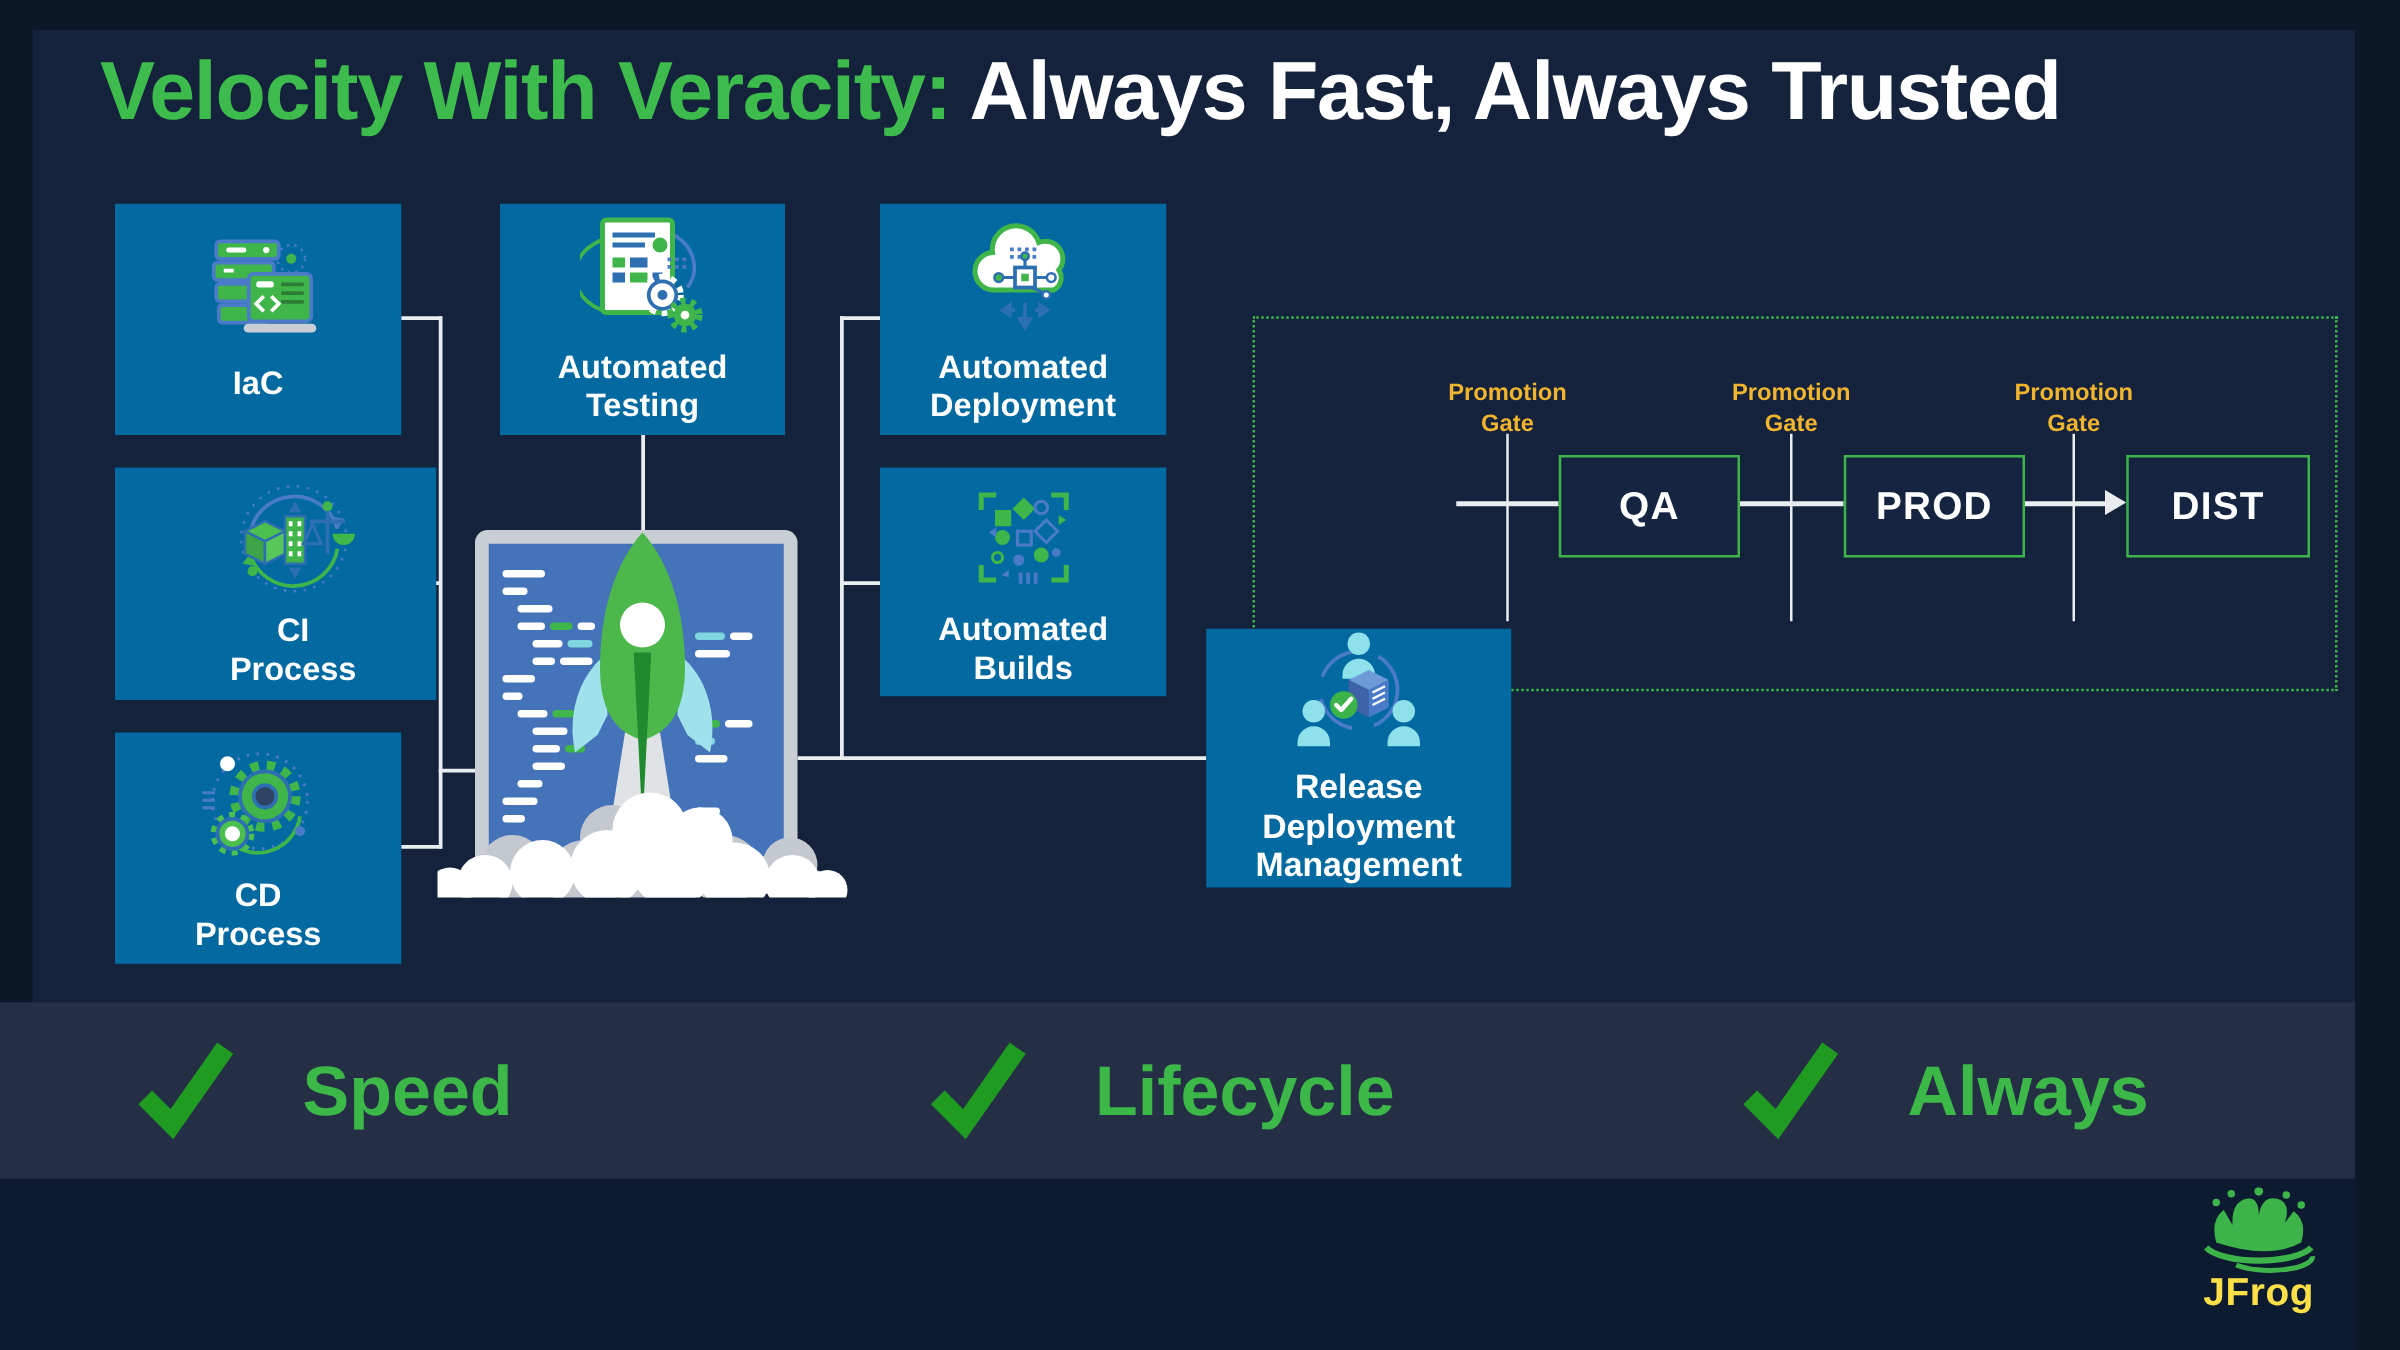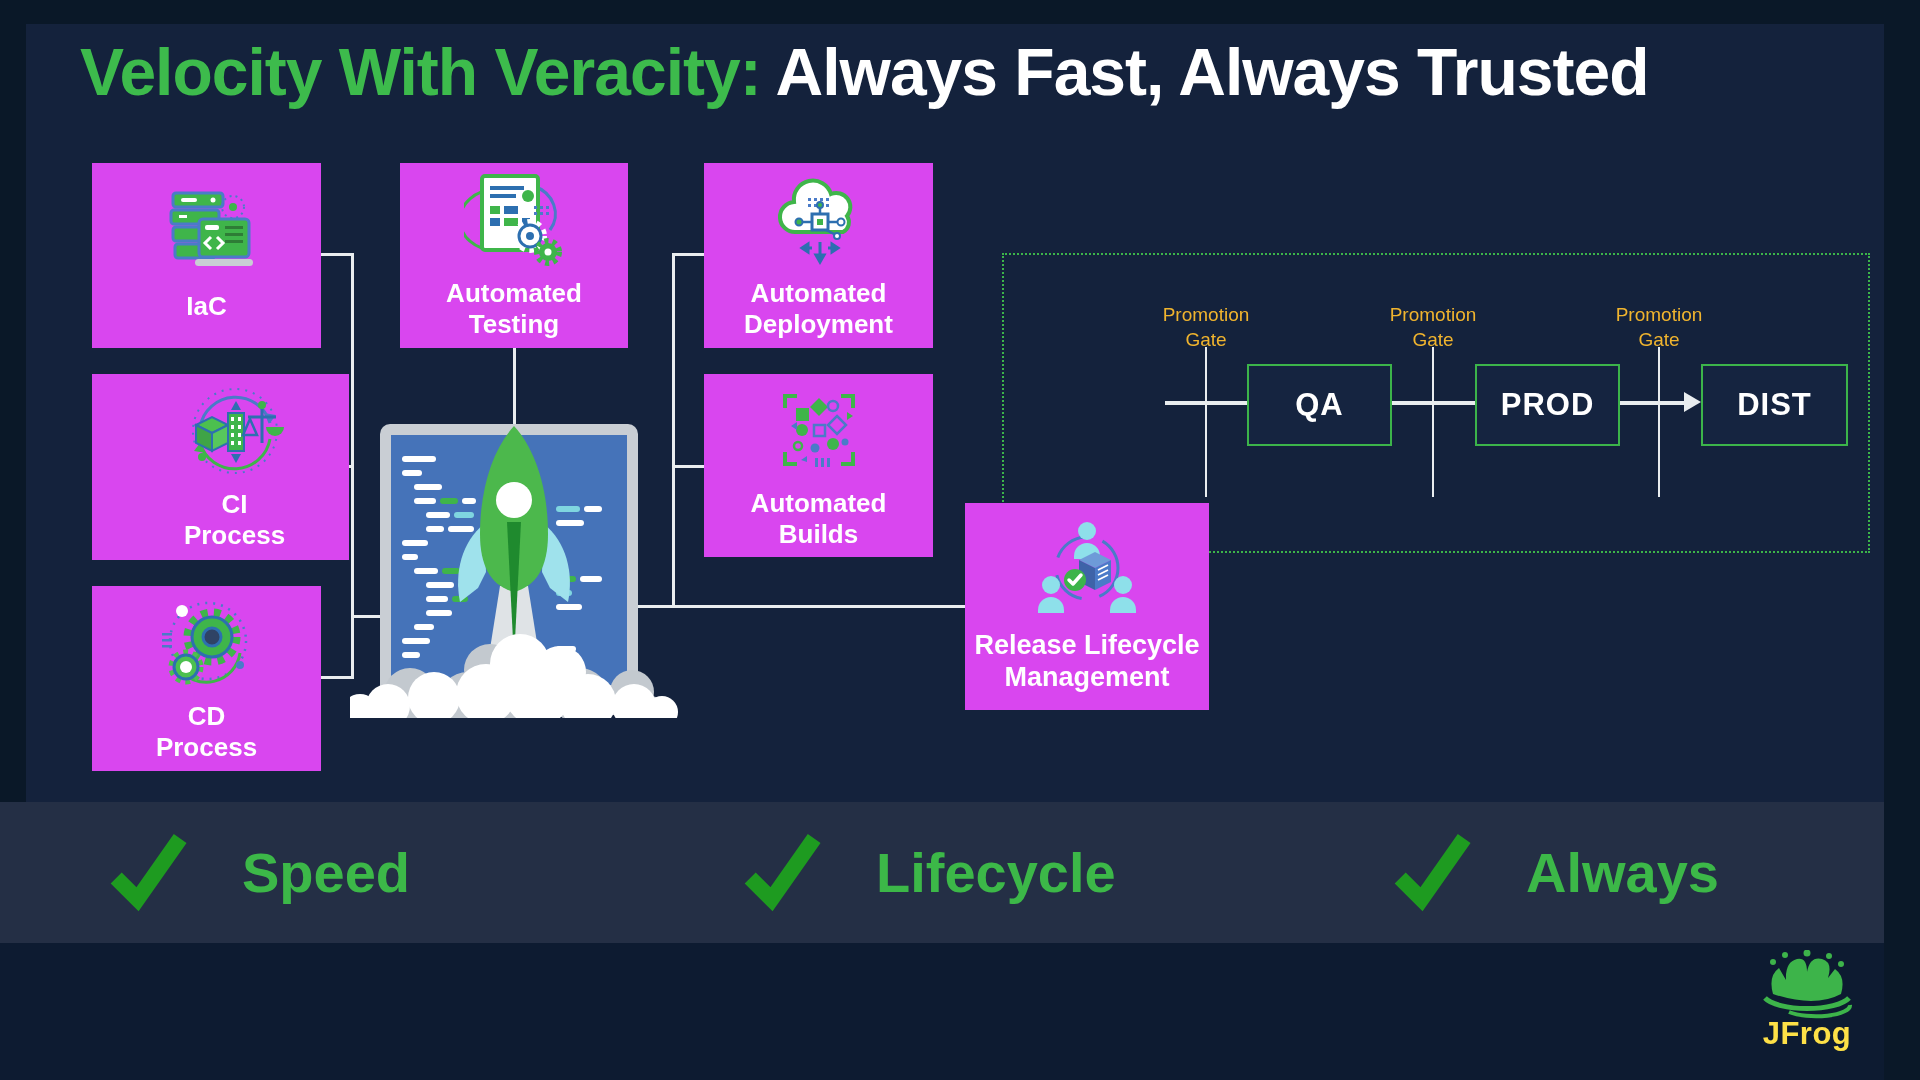--- a/index.html
+++ b/index.html
@@ -7,41 +7,41 @@
           font-family:"Liberation Sans",sans-serif;}
   .frame{position:absolute;background:#0A1828;}
   #frame-top{left:0;top:0;width:1920px;height:24px;}
   #frame-left{left:0;top:0;width:26px;height:802px;}
   #frame-right{left:1894px;top:0;width:26px;height:802px;}
 
   #title{position:absolute;left:80px;top:34px;font-size:66px;font-weight:bold;letter-spacing:-1px;white-space:nowrap;}
   #title .hl{color:#3DBB4C;}
   #title .rest{color:#FFFFFF;}
 
-  .card{position:absolute;background:#d946ef;display:flex;flex-direction:column;align-items:center;justify-content:center;gap:10px;}
+  .card{position:absolute;background:#0369a1;display:flex;flex-direction:column;align-items:center;justify-content:center;gap:10px;}
   .card-label{color:#FFFFFF;font-weight:bold;font-size:26px;line-height:1.18;text-align:center;white-space:pre-line;}
   #card-iac{left:92px;top:163px;width:229px;height:185px;}
   #card-ci{left:92px;top:374px;width:229px;height:186px;padding-left:28px;}
   #card-cd{left:92px;top:586px;width:229px;height:185px;}
   #card-testing{left:400px;top:163px;width:228px;height:185px;}
   #card-deployment{left:704px;top:163px;width:229px;height:185px;}
   #card-builds{left:704px;top:374px;width:229px;height:183px;}
   #card-rlm{left:965px;top:503px;width:244px;height:207px;z-index:6;}
   #card-rlm .card-label{font-size:27px;}
 
   .line{position:absolute;background:#E9EDEF;}
 
   #pipeline-zone{position:absolute;left:1002px;top:253px;width:864px;height:296px;border:2px dotted #3CB44A;}
   .stage{position:absolute;top:364px;height:78px;border:2px solid #3CB44A;background:#152440;
          display:flex;align-items:center;justify-content:center;color:#FFF;font-weight:bold;font-size:31px;letter-spacing:1px;z-index:3;}
   #stage-dev{left:1024px;width:141px;}
   #stage-qa{left:1247px;width:141px;}
   #stage-prod{left:1475px;width:141px;}
   #stage-dist{left:1701px;width:143px;}
-  .gate-label{position:absolute;top:303px;width:140px;text-align:center;color:#F0B42E;font-weight:normal;
+  .gate-label{position:absolute;top:303px;width:140px;text-align:center;color:#F0B42E;font-weight:bold;
               font-size:19px;line-height:1.3;white-space:pre-line;z-index:4;}
   #gate-label-1{left:1136px;} #gate-label-2{left:1363px;} #gate-label-3{left:1589px;}
   .gate-line{position:absolute;top:347px;width:2px;height:150px;background:#E9EDEF;z-index:2;}
   #gate-line-1{left:1205px;} #gate-line-2{left:1432px;} #gate-line-3{left:1658px;}
   .stage-conn{position:absolute;top:401px;height:4px;background:#E9EDEF;z-index:1;}
   #conn-1{left:1165px;width:82px;} #conn-2{left:1388px;width:87px;} #conn-3{left:1616px;width:72px;}
   #arrowhead{position:absolute;left:1684px;top:392px;width:0;height:0;z-index:3;
              border-top:10px solid transparent;border-bottom:10px solid transparent;border-left:17px solid #E9EDEF;}
 
   #scene{position:absolute;left:350px;top:406px;width:330px;height:312px;z-index:5;}
@@ -288,21 +288,21 @@
         <circle cx="94" cy="65" r="9"></circle>
           <path d="M81 90 a13 13 0 0 1 26 0 v3 h-26 z"></path>
       </g>
       <polygon points="50,40 66,32 82,40 66,48" fill="#6E9BD8"></polygon>
       <polygon points="50,40 66,48 66,70 50,62" fill="#3E63A8"></polygon>
       <polygon points="82,40 66,48 66,70 82,62" fill="#4A7BC8"></polygon>
       <path d="M69 50 l10 -5 M69 55 l10 -5 M69 60 l10 -5" stroke="#FFF" stroke-width="1.8" fill="none"></path>
       <circle cx="46" cy="60" r="11" fill="#3CB44A"></circle>
       <path d="M40 60 l4 4 l8 -9" stroke="#FFF" stroke-width="3.5" fill="none" stroke-linecap="round" stroke-linejoin="round"></path>
     </svg>
-    <div class="card-label">Release Lifecycle
+    <div class="card-label">Release Deployment
 Management</div>
   </div>
 
   <svg id="scene" viewBox="0 0 330 312">
     <rect x="30" y="18" width="258" height="272" rx="10" fill="#C9CED4"></rect>
     <rect x="41" y="29" width="236" height="250" fill="#4573B9"></rect>
     <g fill="#FFFFFF">
       <rect x="52" y="50" width="34" height="6" rx="3"></rect>
         <rect x="52" y="64" width="20" height="6" rx="3"></rect>
       <rect x="64" y="78" width="28" height="6" rx="3"></rect>

